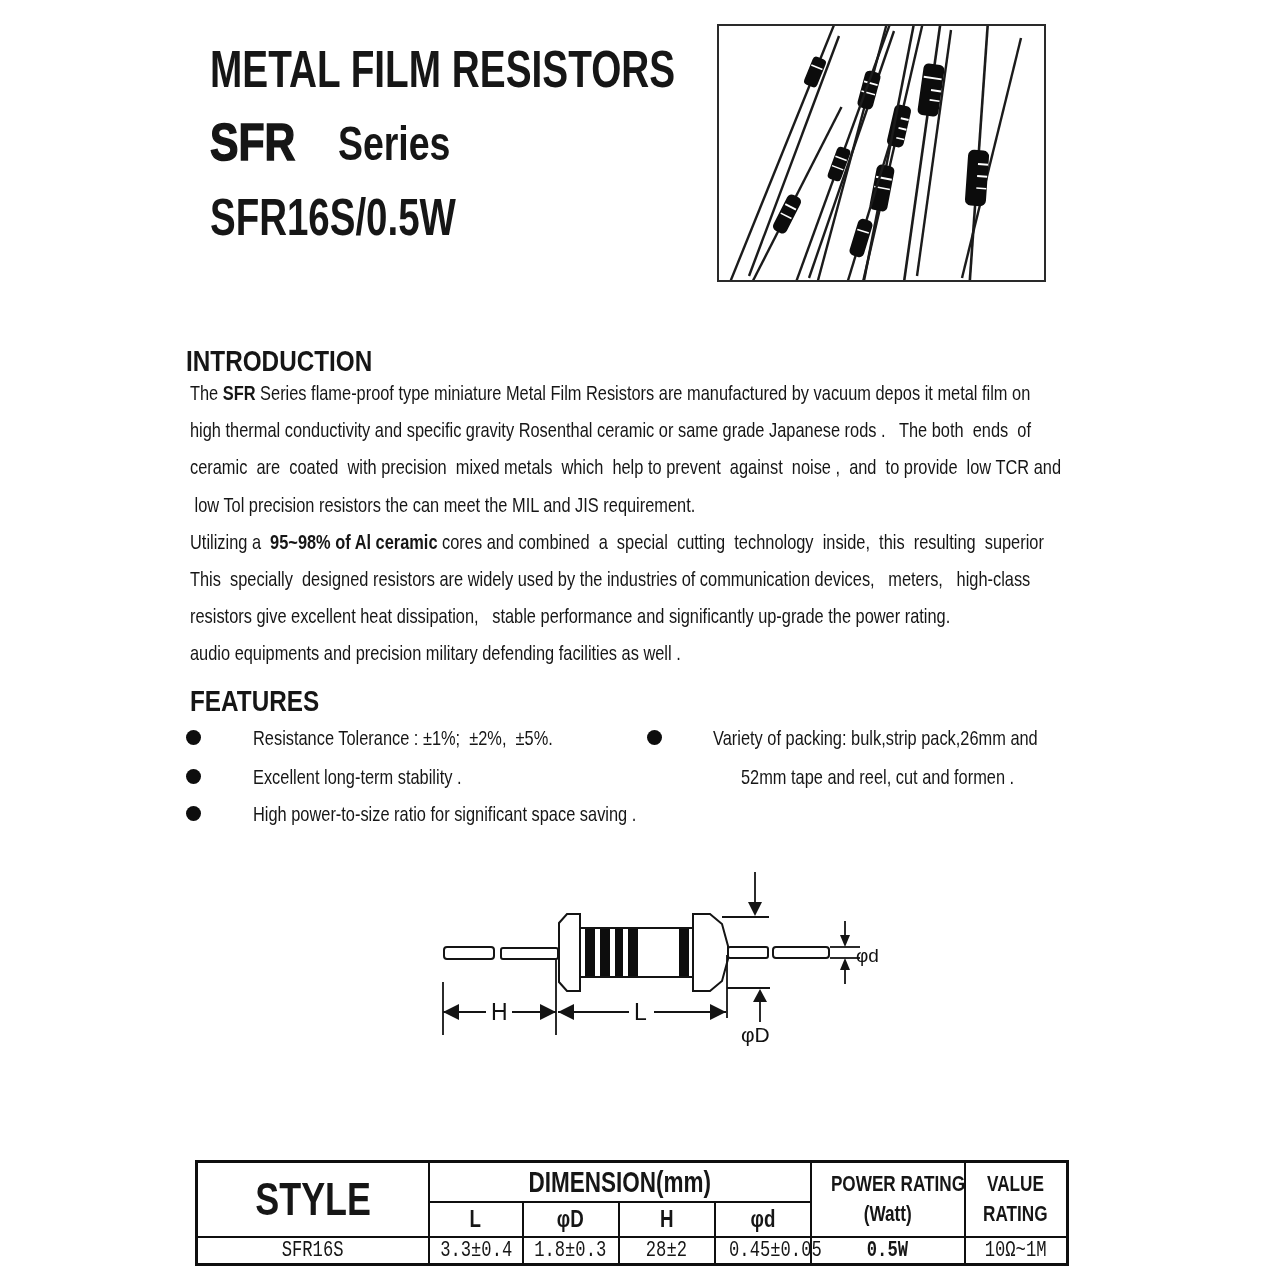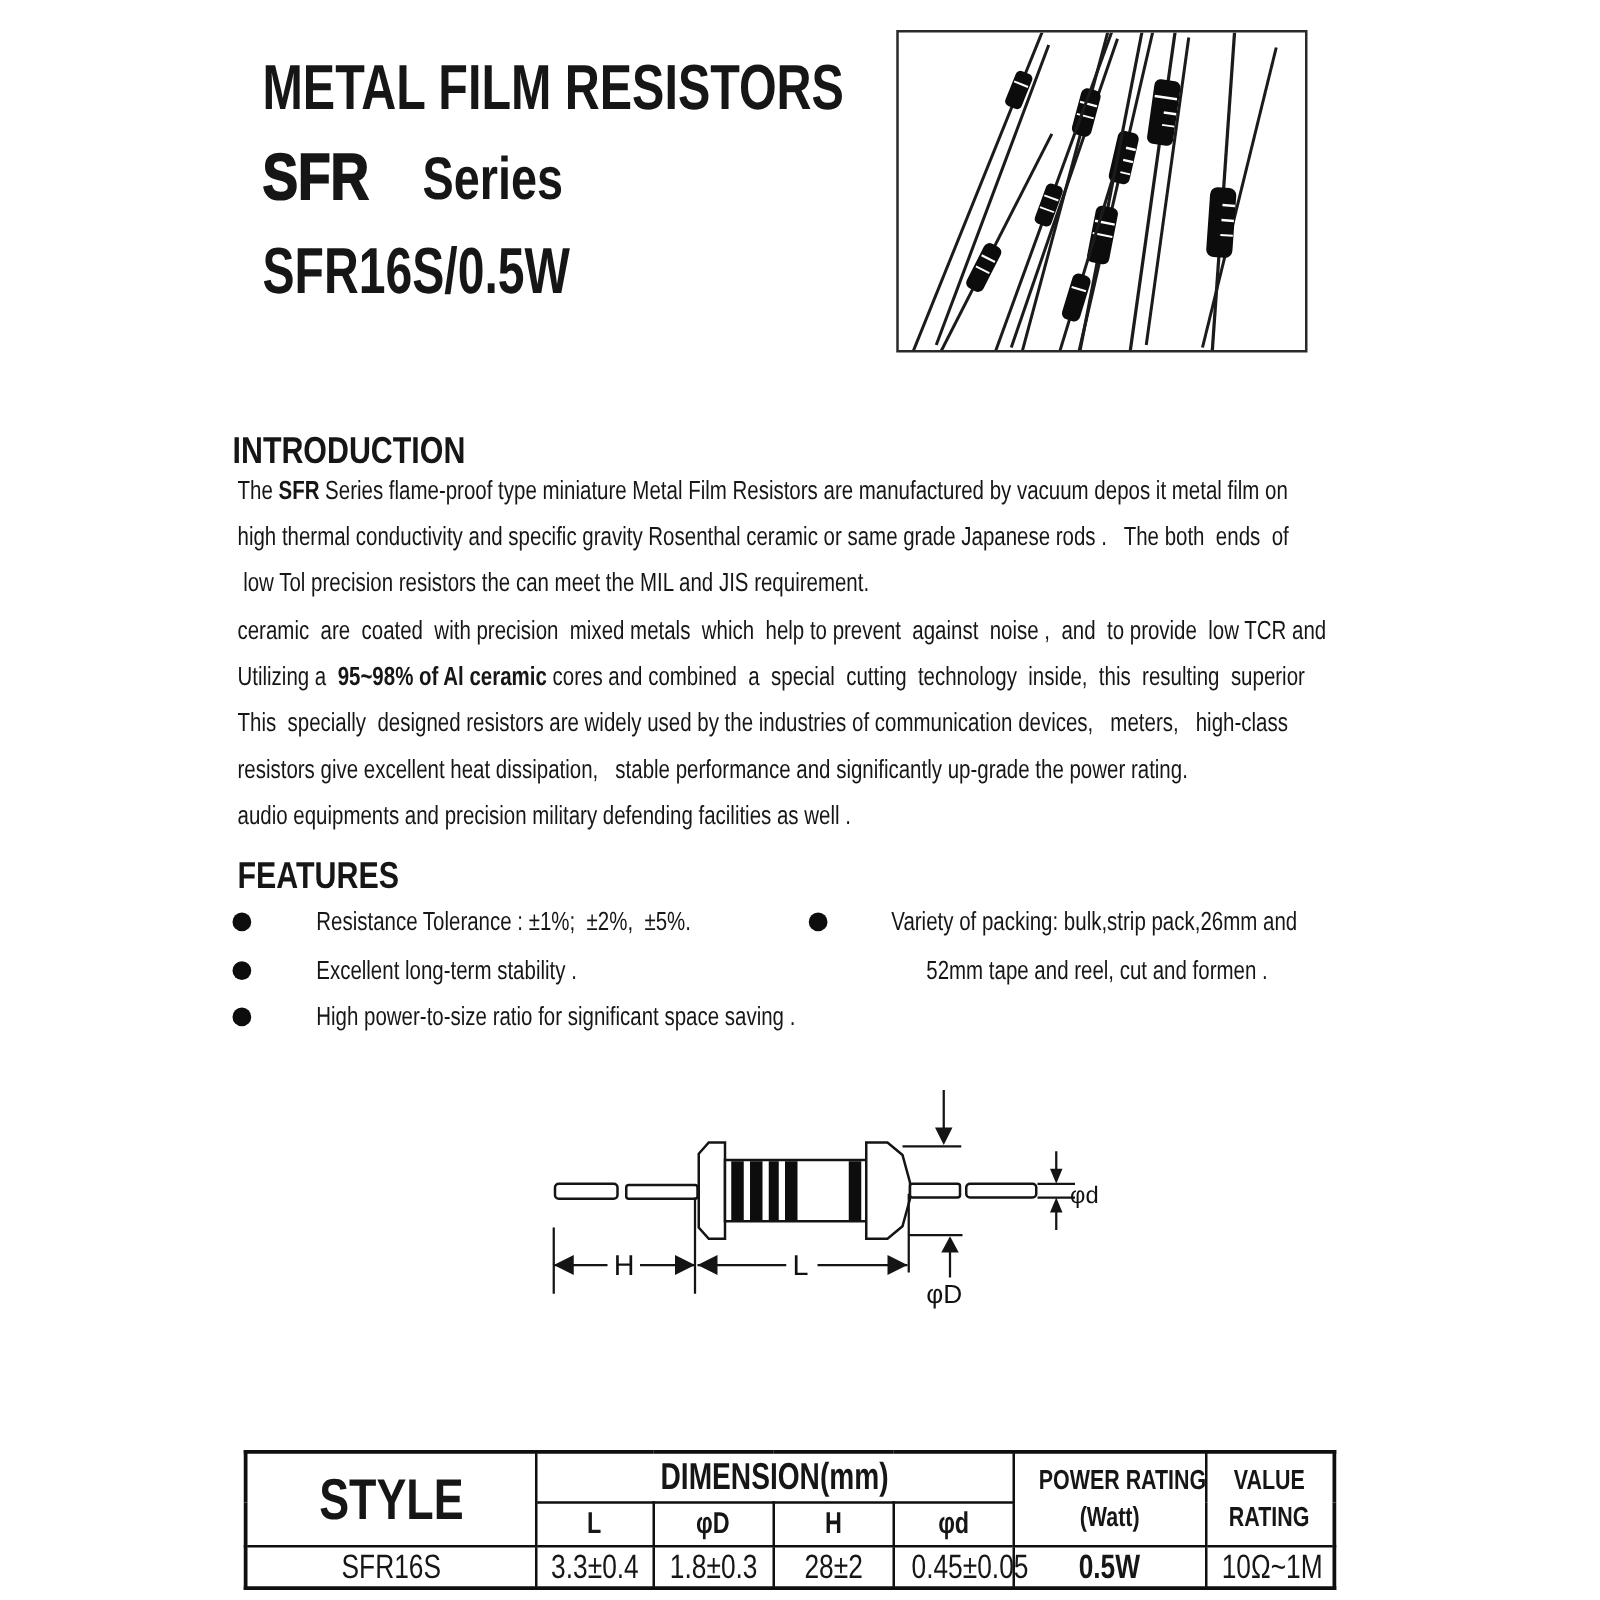--- a/index.html
+++ b/index.html
@@ -26,21 +26,21 @@
   .bullet{width:15px;height:15px;border-radius:50%;background:#0d0d0d;}
   table.spec{position:absolute;left:195px;top:1160px;width:871px;border-collapse:collapse;
              border:3px solid #0f0f0f;table-layout:fixed;}
   table.spec td{border:2px solid #0f0f0f;text-align:center;vertical-align:middle;padding:0;margin-left:15px;}
   .c-style{font-size:46px;font-weight:bold;}
   .c-dim{font-size:30px;font-weight:bold;}
   .c-dim .cxc{transform:scaleX(0.75);}
   .c-sub{font-size:24px;font-weight:bold;}
   .c-two{font-size:22px;font-weight:bold;}
   .c-two .stk{line-height:30px;}
-  .c-data{font-size:27px;}
+  .c-data{font-size:22px;font-family:Liberation Mono, monospace;}
   svg text{font-family:"Liberation Sans",sans-serif;fill:#111;}
 </style>
 </head>
 <body>
 
 <div class="page">
 
   <div class="abs title1">
     <span class="cx">METAL FILM RESISTORS</span>
   </div>
@@ -127,24 +127,24 @@
     <span class="cx">INTRODUCTION</span>
   </div>
   <div class="abs bodytxt">
       <div class="tline">
         <span class="cx"><span>The </span><span class="b">SFR</span><span> Series flame-proof type miniature Metal Film Resistors are manufactured by vacuum depos it metal film on</span></span>
       </div>
       <div class="tline">
         <span class="cx"><span>high thermal conductivity and specific gravity Rosenthal ceramic or same grade Japanese rods .   The both  ends  of</span></span>
       </div>
       <div class="tline">
+        <span class="cx"><span>ceramic  are  coated  with precision  mixed metals  which  help to prevent  against  noise ,  and  to provide  low TCR and</span></span>
+      </div>
+      <div class="tline">
         <span class="cx"><span> low Tol precision resistors the can meet the MIL and JIS requirement.</span></span>
-      </div>
-      <div class="tline">
-        <span class="cx"><span>ceramic  are  coated  with precision  mixed metals  which  help to prevent  against  noise ,  and  to provide  low TCR and</span></span>
       </div>
       <div class="tline">
         <span class="cx"><span>Utilizing a  </span><span class="b">95~98% of Al ceramic</span><span> cores and combined  a  special  cutting  technology  inside,  this  resulting  superior</span></span>
       </div>
       <div class="tline">
         <span class="cx"><span>This  specially  designed resistors are widely used by the industries of communication devices,   meters,   high-class</span></span>
       </div>
       <div class="tline">
         <span class="cx"><span>resistors give excellent heat dissipation,   stable performance and significantly up-grade the power rating.</span></span>
       </div>

